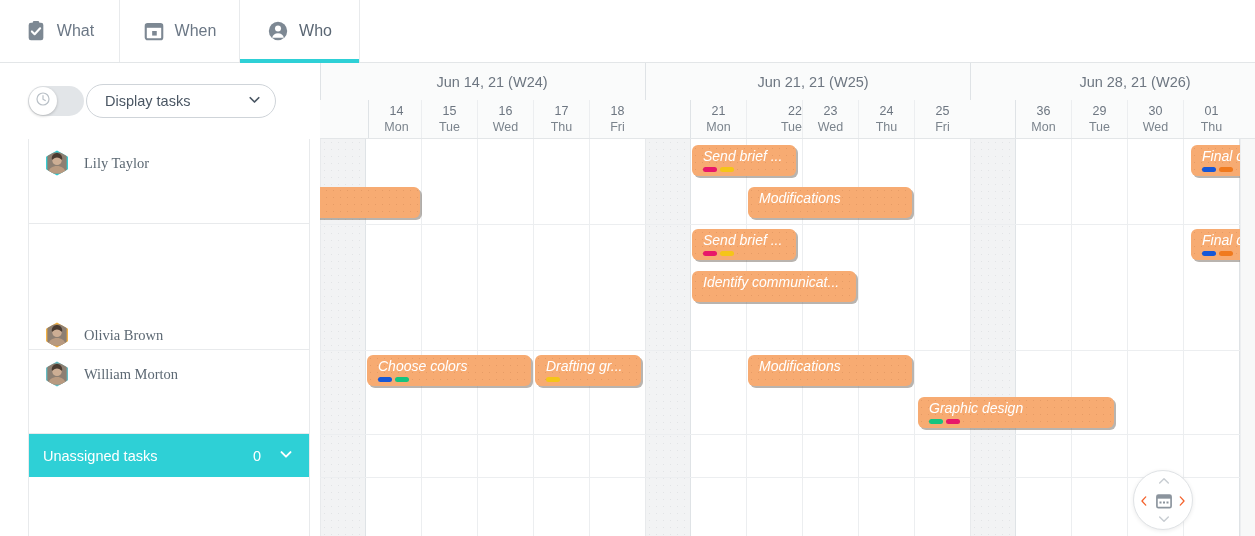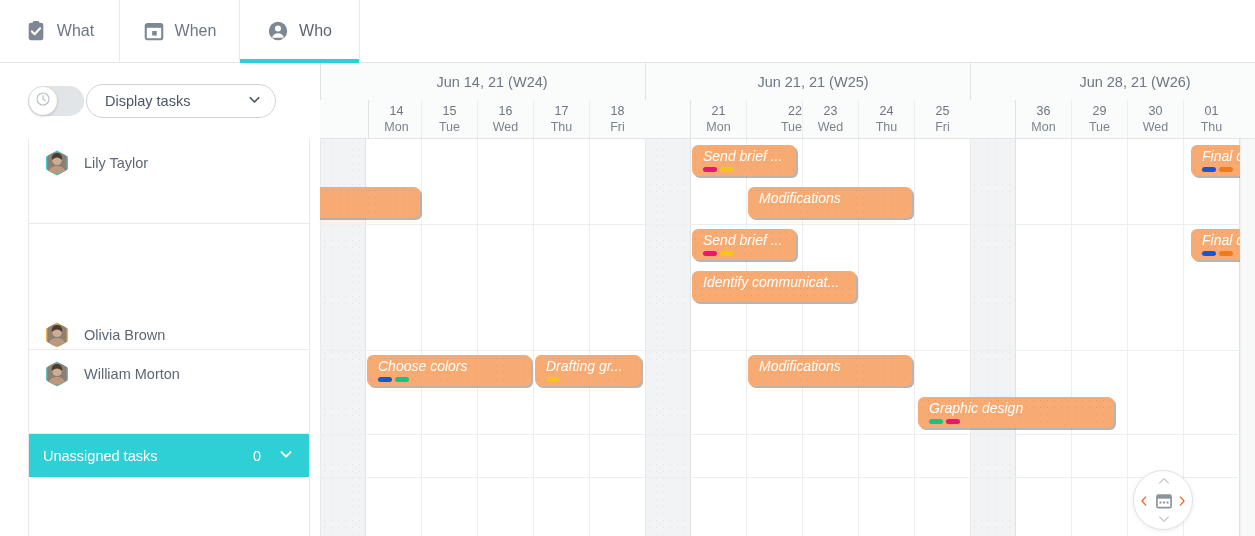--- a/index.html
+++ b/index.html
@@ -124,21 +124,21 @@
     border-bottom: 1px solid #e8eaec;
     background: #fff;
   }
   .avatar {
     width: 28px; height: 28px;
     flex: 0 0 auto;
     margin-right: 13px;
     position: relative;
   }
   .avatar .hexwrap { width: 28px; height: 28px; display: block; }
-  .rowname { color: #5c6873; font-size: 14.5px; line-height: 28px; }
+  .rowname { color: #5c6873; font-size: 14.5px; line-height: 28px; font-family: Liberation Serif, serif; }
   .unassigned {
     position: absolute; left: 0; width: 280px;
     background: #2ed0d6;
     display: flex; align-items: center;
     padding: 0 14px 0 14px;
     color: #ffffff; font-size: 14.5px;
     cursor: pointer;
   }
   .unassigned .ulabel { flex: 1; }
   .unassigned .ucount { margin-right: 16px; }

